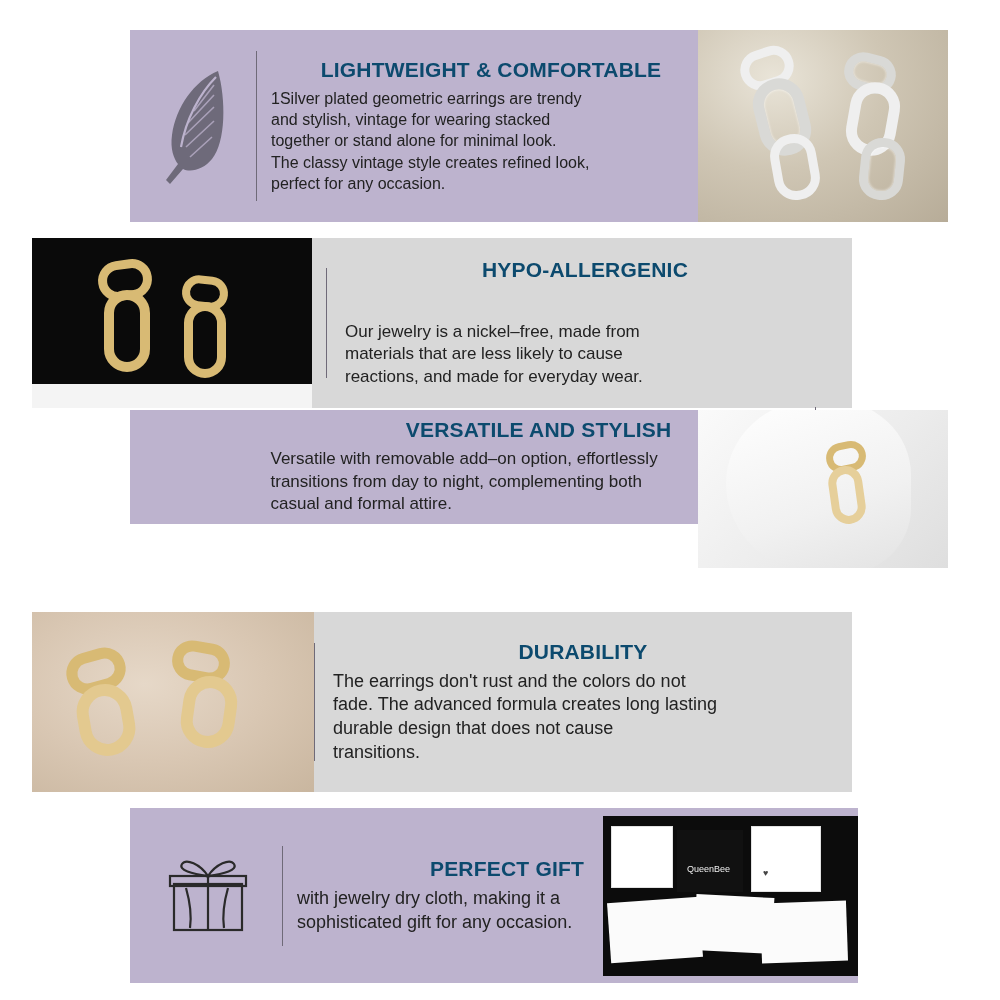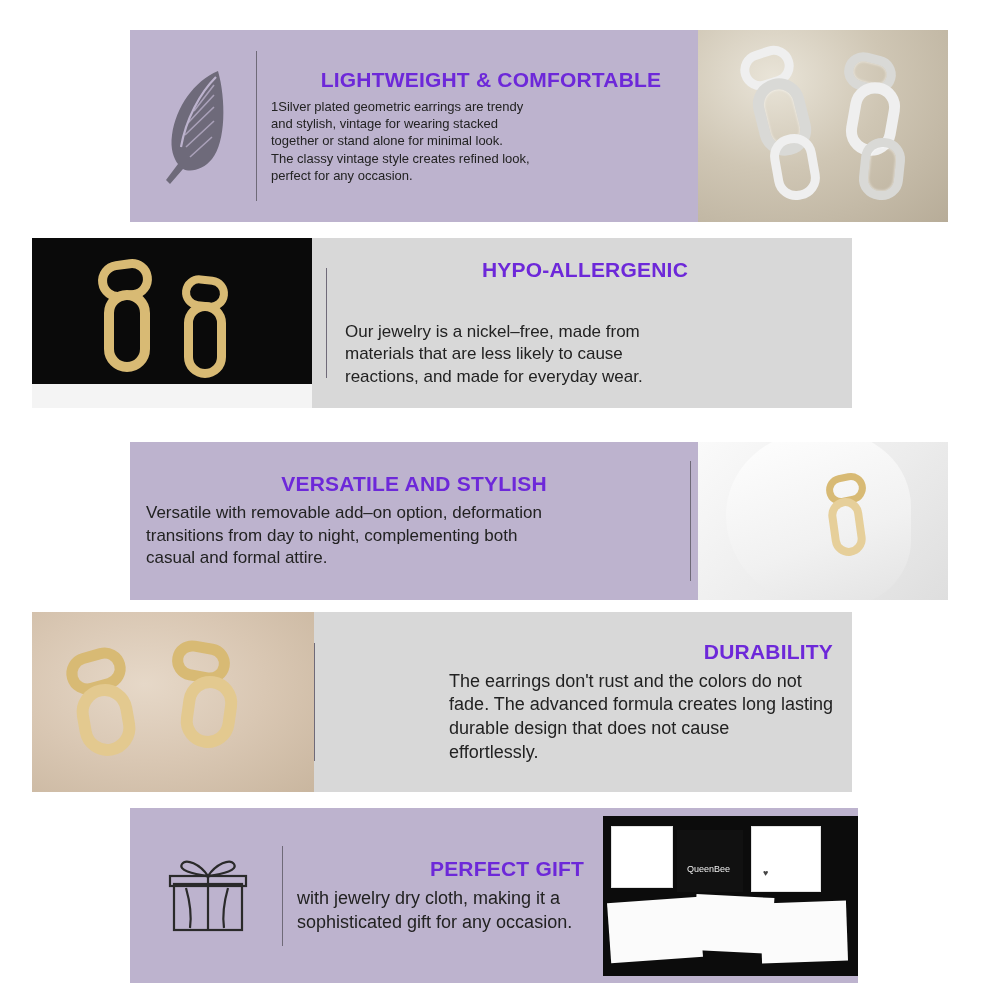--- a/index.html
+++ b/index.html
@@ -28,21 +28,21 @@
   
   .textcol {
     display: flex;
     flex-direction: column;
     justify-content: center;
     padding: 6px 0;
   }
   .heading {
     font-weight: bold;
     letter-spacing: 0.2px;
-    color: #6d28d9;
+    color: #0c4a6e;
     text-align: center;
     margin-bottom: 6px;
   }
   .body {
     color: #222222;
     text-align: justify;
     line-height: 1.32;
   }
   .body .line { display: block; }
 
@@ -52,44 +52,44 @@
     background: #6f6a78;
     align-self: center;
   }
 
   
   #band1 { left: 130px; top: 30px; width: 818px; height: 192px; }
   #b1-icon { width: 108px; display:flex; align-items:center; justify-content:center; margin-left: 14px;}
   #b1-rule { height: 150px; margin: 0 14px 0 4px; }
   #b1-text { width: 440px; }
   #b1-text .heading { font-size: 21px; }
-  #b1-text .body { font-size: 13px; }
+  #b1-text .body { font-size: 16px; }
   #b1-img { position:absolute; right: 0px; top: 0px; width: 250px; height: 192px; overflow:hidden; }
 
   
   #band2 { left: 32px; top: 238px; width: 820px; height: 170px; }
   #b2-img { width: 280px; height: 170px; overflow:hidden; }
   #b2-rule { height: 110px; margin: 0 18px 0 14px; }
   #b2-text { width: 480px; }
   #b2-text .heading { font-size: 21px; }
   #b2-text .body { font-size: 17px; margin-top: 33px; }
 
   
-  #band3 { left: 130px; top: 442px; width: 818px; height: 158px; }
+  #band3 { left: 130px; top: 410px; width: 818px; height: 114px; justify-content: center; }
   #b3-text { width: 552px; padding-left: 16px; }
   #b3-text .heading { font-size: 21px; }
   #b3-text .body { font-size: 17px; }
   #b3-rule { height: 120px; margin: 0 8px; }
   #b3-img { position:absolute; right: 0; top: 0; width: 250px; height: 158px; overflow:hidden; }
 
   
   #band4 { left: 32px; top: 612px; width: 820px; height: 180px; }
   #b4-img { width: 282px; height: 180px; overflow:hidden; }
   #b4-rule { height: 118px; margin: 0 18px 0 0px; }
-  #b4-text { width: 500px; align-items: flex-end; }
+  #b4-text { width: 500px; }
   #b4-text .heading { font-size: 21px; }
   #b4-text .body { font-size: 18px; }
 
   
   #band5 { left: 130px; top: 808px; width: 728px; height: 175px; }
   #b5-icon { width: 120px; display:flex; align-items:center; justify-content:center; margin-left: 18px; }
   #b5-rule { height: 100px; margin: 0 14px; }
   #b5-text { width: 420px; }
   #b5-text .heading { font-size: 21px; }
   #b5-text .body { font-size: 18px; }
@@ -192,21 +192,21 @@
         <span class="line">materials that are less likely to cause</span>
         <span class="line">reactions, and made for everyday wear.</span>
       </div>
     </div>
   </div>
 
   <div class="band purple" id="band3">
     <div class="textcol" id="b3-text">
       <div class="heading">VERSATILE AND STYLISH</div>
       <div class="body">
-        <span class="line">Versatile with removable add–on option, deformation</span>
+        <span class="line">Versatile with removable add–on option, effortlessly</span>
         <span class="line">transitions from day to night, complementing both</span>
         <span class="line">casual and formal attire.</span>
       </div>
     </div>
     <div class="vrule" id="b3-rule"></div>
     <div id="b3-img">
       <div class="photo photo-white">
         <div class="ear"></div>
         <div class="link lk-gold" style="left:128px; top:32px; width:40px; height:30px; border-width:7px; transform:rotate(-12deg);"></div>
         <div class="link lk-pave" style="left:132px; top:56px; width:34px; height:58px; border-width:8px; border-radius:17px; border-color:#e6cf9a; transform:rotate(-8deg);"></div>
@@ -223,21 +223,21 @@
         <div class="link lk-gold" style="left:150px; top:64px; width:54px; height:72px; border-width:12px; border-radius:27px; border-color:#e3c98f; transform:rotate(8deg);"></div>
       </div>
     </div>
     <div class="vrule" id="b4-rule"></div>
     <div class="textcol" id="b4-text">
       <div class="heading">DURABILITY</div>
       <div class="body">
         <span class="line">The earrings don't rust and the colors do not</span>
         <span class="line">fade. The advanced formula creates long lasting</span>
         <span class="line">durable design that does not cause</span>
-        <span class="line">effortlessly.</span>
+        <span class="line">transitions.</span>
       </div>
     </div>
   </div>
 
   <div class="band purple" id="band5">
     <div id="b5-icon">
       <svg width="96" height="96" viewBox="0 0 96 96" aria-hidden="true">
         <g fill="none" stroke="#2a2a2a" stroke-width="2.2">
           <rect x="14" y="36" width="68" height="46"></rect>
           <rect x="10" y="28" width="76" height="10"></rect>

